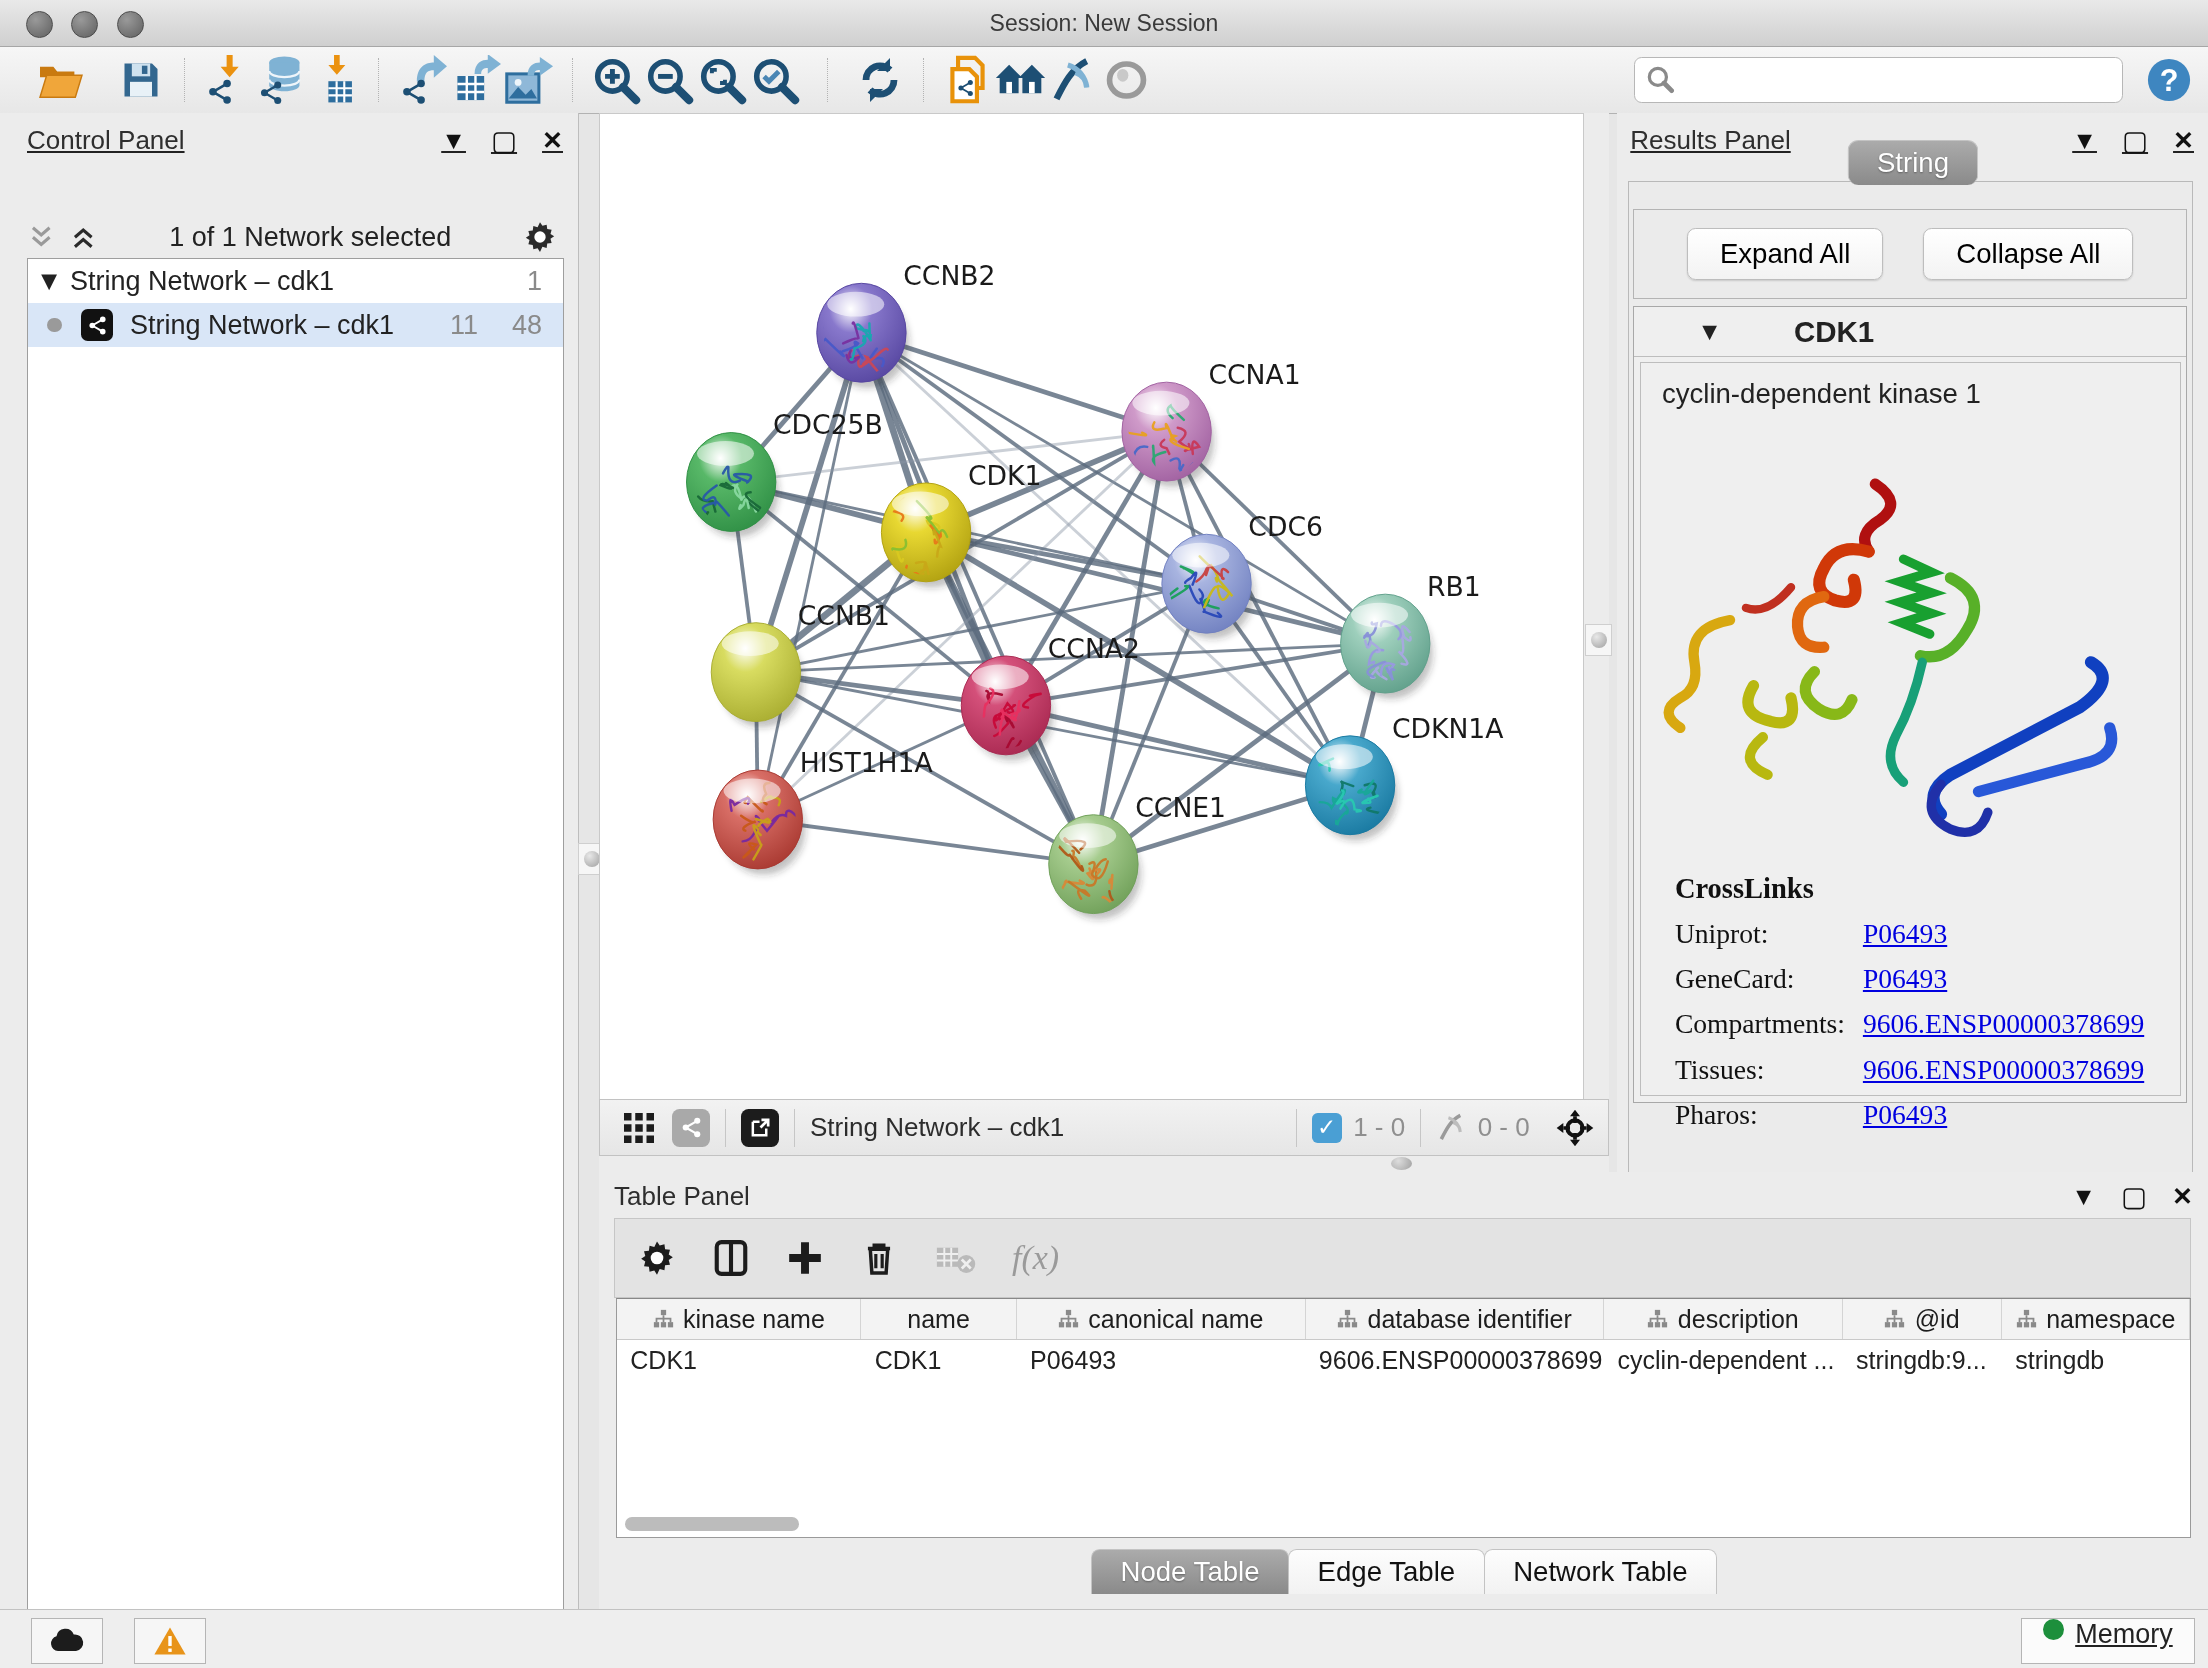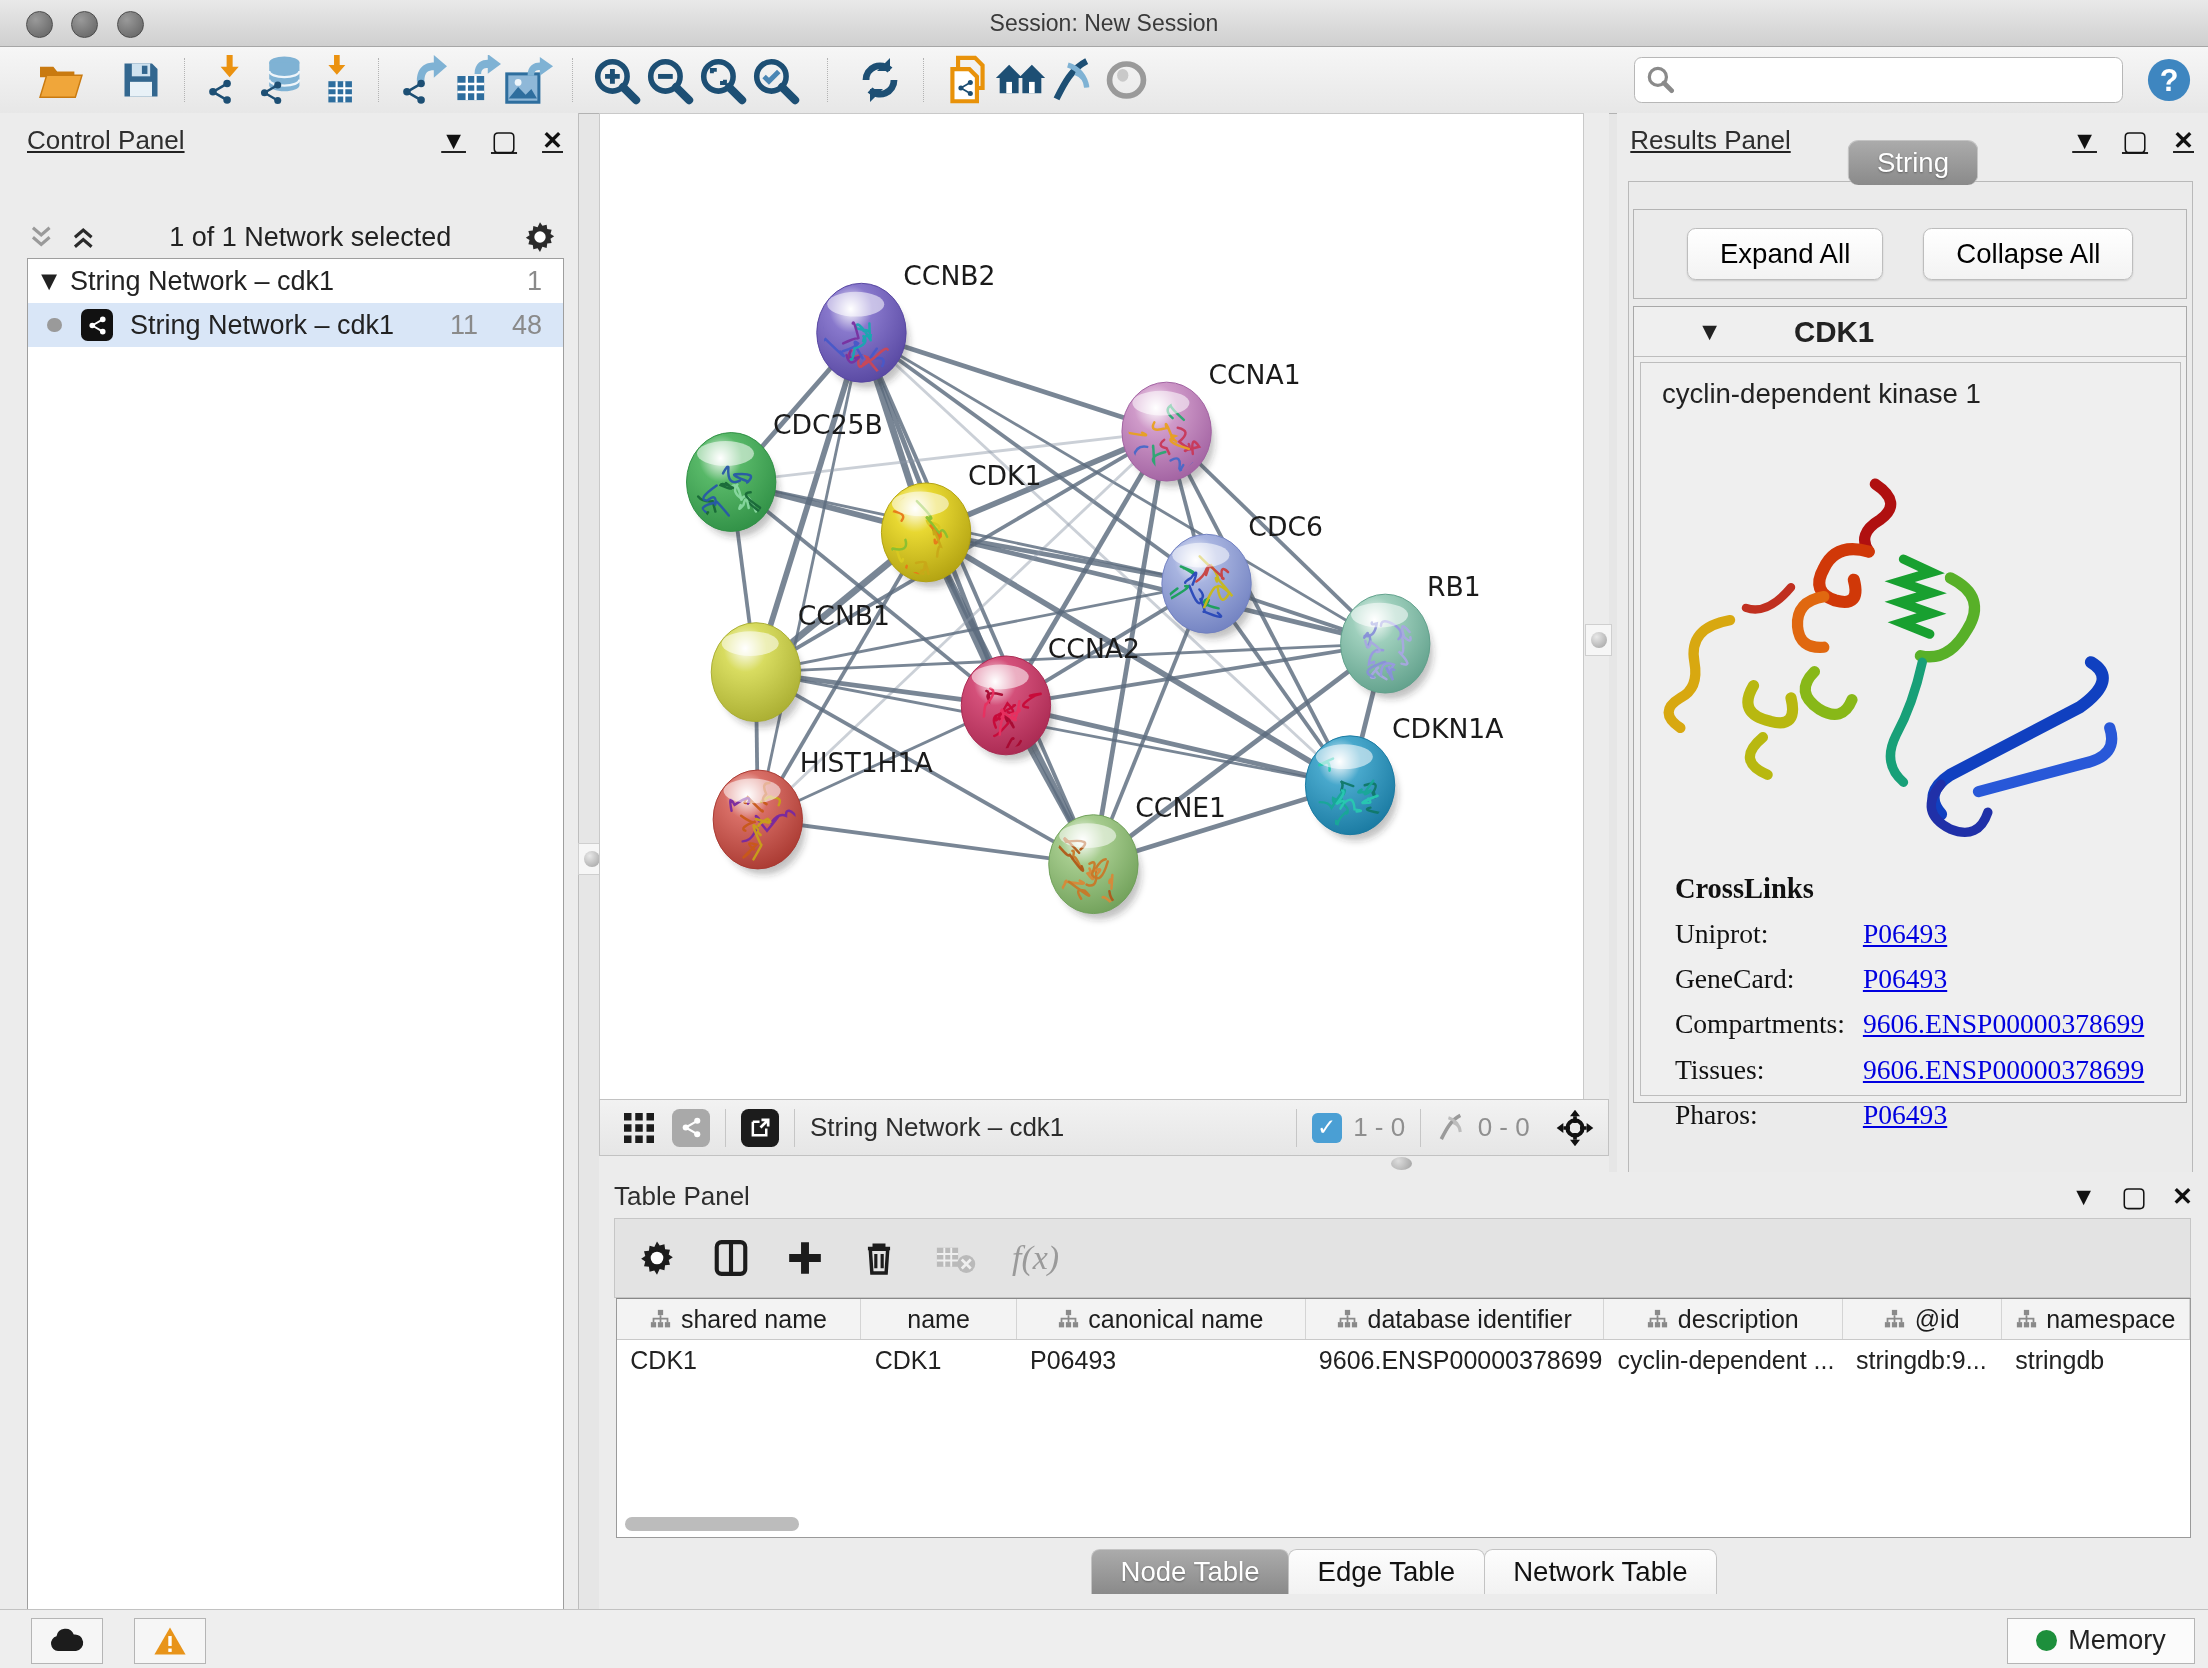--- a/index.html
+++ b/index.html
@@ -73,21 +73,21 @@
   .tp-table{position:absolute;left:17px;top:126px;width:1573px;height:238px;background:#fff;border:1px solid #9a9a9a;border-top:1.9px solid #888;overflow:hidden;}
   .thead{display:flex;background:#f3f3f3;border-bottom:1px solid #c9c9c9;height:40px;}
   .th{display:flex;align-items:center;justify-content:center;gap:9.5px;font-size:25px;color:#1d1d1d;border-right:1px solid #d4d4d4;box-sizing:border-box;overflow:hidden;white-space:nowrap;}
   .trow{display:flex;height:40px;}
   .td{font-size:25px;display:flex;align-items:center;padding-left:13.3px;box-sizing:border-box;overflow:hidden;white-space:nowrap;}
   .hscroll{position:absolute;left:7.6px;bottom:5.7px;width:174px;height:14.3px;border-radius:7.6px;background:#bcbcbc;}
   .tp-tabs{position:absolute;left:0;right:0;top:377px;display:flex;justify-content:center;}
   
   .statusbar{position:absolute;left:0;top:1609px;width:2208px;height:59px;background:#eeeeee;border-top:1px solid #c2c2c2;}
   .sbtn{position:absolute;top:7.6px;width:70px;height:44px;background:#f6f6f6;border:1.9px solid #b5b5b5;display:flex;align-items:center;justify-content:center;}
-  .membtn{position:absolute;right:13.3px;top:7.6px;height:44px;background:#fbfbfb;border:1.9px solid #b5b5b5;display:flex;align-items:center;gap:11.4px;padding:0 28px;font-size:27px;}
+  .membtn{position:absolute;right:13.3px;top:7.6px;height:44px;background:#fbfbfb;border:1.9px solid #b5b5b5;display:flex;align-items:flex-start;gap:11.4px;padding:0 21px;font-size:27px;text-decoration:underline;}
   .memdot{width:21px;height:21px;border-radius:50%;background:#1d8f3c;}
   svg{display:block}
 </style>
 </head>
 <body>
 
 <svg width="0" height="0" style="position:absolute">
   <defs>
     <symbol id="sym-share" viewBox="0 0 24 24">
       <circle cx="6" cy="12" r="3.2" fill="currentColor"></circle>
@@ -818,21 +818,21 @@
       <path d="M18.5,12 l6,6 M24.5,12 l-6,6" stroke="#fff" stroke-width="1.8"></path>
     </svg>
     <span style="font-family:'Liberation Serif',serif;font-style:italic;font-size:34px;color:#9a9a9a">f(x)</span>
   </div>
   <div class="tp-table">
     <div class="thead" id="table-head">
         <div class="th" style="width: 247px;">
           <svg width="21" height="21" viewBox="0 0 24 24" style="color: rgb(138, 138, 138);">
             <use href="#sym-tree"></use>
           </svg>
-          <span>shared name</span>
+          <span>kinase name</span>
         </div>
         <div class="th" style="width: 157px;">
           <span>name</span>
         </div>
         <div class="th" style="width: 292px;">
           <svg width="21" height="21" viewBox="0 0 24 24" style="color: rgb(138, 138, 138);">
             <use href="#sym-tree"></use>
           </svg>
           <span>canonical name</span>
         </div>

